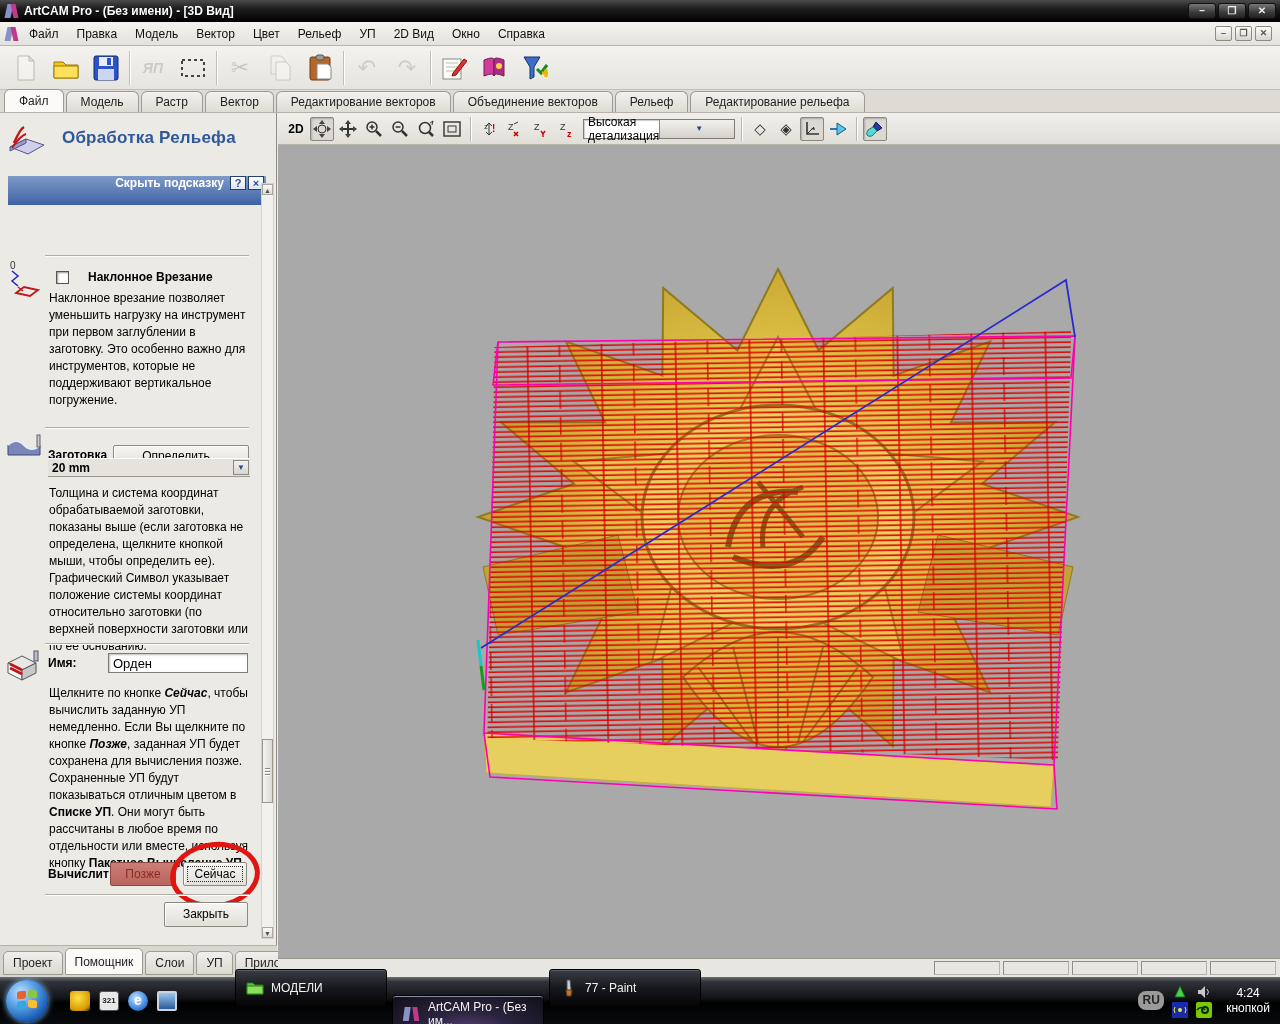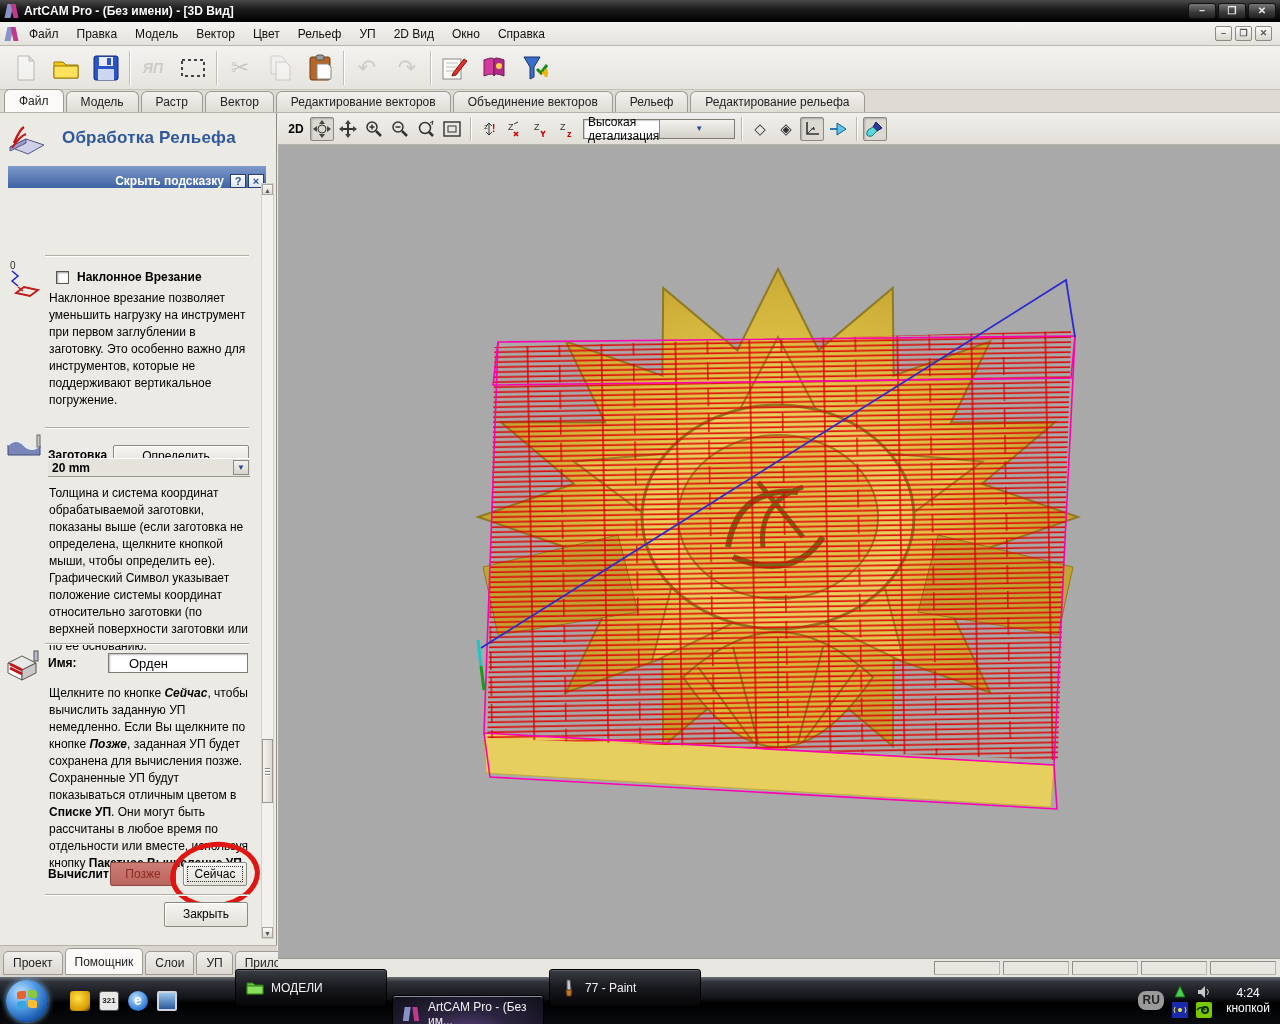--- a/index.html
+++ b/index.html
@@ -40,39 +40,39 @@
   .tab { height:21px; line-height:20px; padding:0 14px; margin-right:2px; background:linear-gradient(180deg,#f2f1ee,#dfdcd5);
     border:1px solid #9d9a92; border-bottom:none; border-radius:6px 6px 0 0; color:#222; }
   .tab.active { background:#fbfaf8; height:23px; line-height:22px; font-weight:normal; position:relative; z-index:2; }
 
   
   #panel { position:absolute; left:0; top:113px; width:277px; height:864px; background:#eceae4; border-right:1px solid #8f8d86; }
   #phead { position:absolute; left:0; top:0; width:100%; height:52px; }
   #ptitle { position:absolute; left:62px; top:15px; font-size:17px; font-weight:bold; color:#2f589c; letter-spacing:.2px; }
   .sep { position:absolute; left:45px; width:204px; height:2px; border-top:1px solid #b1aea6; border-bottom:1px solid #fdfdfc; }
 
-  #tipbar { position:absolute; left:8px; top:53px; width:258px; height:22px;
-    background:linear-gradient(180deg,#7e9ac9,#3f63a3); display:flex; align-items:flex-end; }
+  #tipbar { position:absolute; left:8px; top:63px; width:258px; height:29px;
+    background:linear-gradient(180deg,#7e9ac9,#3f63a3); display:flex; align-items:flex-start; }
   #tipbar .tlabel { margin-left:auto; color:#fff; font-weight:bold; font-size:12px; padding-right:6px; }
   .tipbtn { width:16px; height:14px; margin-right:2px; border:1px solid #27406b; background:linear-gradient(180deg,#fff,#dce4f2);
     color:#27509c; font-weight:bold; font-size:11px; line-height:12px; text-align:center; }
 
   .ptext { position:absolute; left:49px; width:201px; font-size:12px; line-height:17px; color:#000; }
   .ptext .b { font-weight:bold; } .ptext .bi { font-weight:bold; font-style:italic; }
 
   .cb { position:absolute; left:56px; width:13px; height:13px; background:#fff; border:1px solid #555; box-shadow:inset 1px 1px 2px #999; }
   .blbl { position:absolute; font-weight:bold; color:#000; }
 
   .btn { background:linear-gradient(180deg,#f6f5f2,#e3e0d9); border:1px solid #8c8981; border-radius:2px;
     box-shadow:inset 1px 1px 0 #fff; color:#000; text-align:center; font-size:12px; }
   #defbtn { position:absolute; left:113px; top:332px; width:136px; height:22px; line-height:20px; }
   #thick { position:absolute; left:48px; top:345px; width:202px; height:19px; background:#e6e3dc; border-top:1px solid #fff; border-bottom:1px solid #9a978f; font-weight:bold; line-height:18px; padding-left:4px; }
   #thickdrop { position:absolute; right:1px; top:1px; width:16px; height:15px; background:linear-gradient(180deg,#f2f1ee,#d8d5cd); border:1px solid #8c8981; font-size:8px; line-height:13px; text-align:center; color:#234a9a; }
 
-  #nameinput { position:absolute; left:108px; top:540px; width:140px; height:20px; border:1px solid #7f7c74; box-shadow:inset 1px 1px 2px #bbb; background:#fff; font-size:13px; padding:1px 20px; font-family:"Liberation Sans",sans-serif; }
+  #nameinput { position:absolute; left:108px; top:540px; width:140px; height:20px; border:1px solid #7f7c74; box-shadow:inset 1px 1px 2px #bbb; background:#fff; font-size:13px; padding:1px 4px; font-family:"Liberation Sans",sans-serif; }
 
   #laterbtn { position:absolute; left:110px; top:749px; width:66px; height:24px; line-height:22px;
     background:linear-gradient(180deg,#cc7d76,#b9655e); border:1px solid #8a4a43; color:#8e2a20; font-weight:normal; text-align:center; border-radius:2px; }
   #nowbtn { position:absolute; left:183px; top:749px; width:64px; height:24px; line-height:22px; }
   #nowbtn .focus { position:absolute; left:3px; top:3px; right:3px; bottom:3px; border:1px dotted #333; }
   #redcircle { position:absolute; left:170px; top:729px; width:90px; height:66px; border:5px solid #e01410; border-radius:50%; transform:rotate(-6deg); pointer-events:none; }
   #closebtn { position:absolute; left:164px; top:789px; width:84px; height:25px; line-height:23px; }
 
   
   #pscroll { position:absolute; right:2px; top:70px; width:13px; height:756px; background:#f2f1ee; border:1px solid #d4d1c9; }
@@ -274,21 +274,21 @@
 
     <div class="sep" style="top:142px"></div>
 
     <svg width="38" height="40" style="position:absolute;left:4px;top:146px">
       <text x="6" y="10" font-size="10" fill="#333">0</text>
       <path d="M8 12 l6 5 -6 5 6 5" stroke="#2222c8" fill="none" stroke-width="1.5"></path>
       <path d="M14 28 l5 4" stroke="#c01818" stroke-width="1.5"></path>
       <path d="M12 34 l8 -6 14 3 -8 6 z" fill="none" stroke="#c01818" stroke-width="1.8"></path>
     </svg>
     <div class="cb" style="top:158px"></div>
-    <div class="blbl" style="left:77px; top:157px">Наклонное Врезание</div>
+    <div class="blbl" style="left:88px; top:157px">Наклонное Врезание</div>
     <div class="ptext" style="top:177px">Наклонное врезание позволяет уменьшить нагрузку на инструмент при первом заглублении в заготовку. Это особенно важно для инструментов, которые не поддерживают вертикальное погружение.</div>
 
     <div class="sep" style="top:314px"></div>
 
     <svg width="40" height="30" style="position:absolute;left:4px;top:320px">
       <path d="M4 12 q8 -8 16 0 q8 8 16 0 l0 10 -32 0 z" fill="#7a86b8" stroke="#3c4a78"></path>
       <path d="M4 12 q8 -8 16 0 q8 8 16 0" fill="none" stroke="#e8ecf8" stroke-width="2"></path>
       <rect x="33" y="2" width="3" height="12" fill="#c8c8c8" stroke="#666"></rect>
     </svg>
     <div class="blbl" style="left:48px; top:335px">Заготовка</div>

